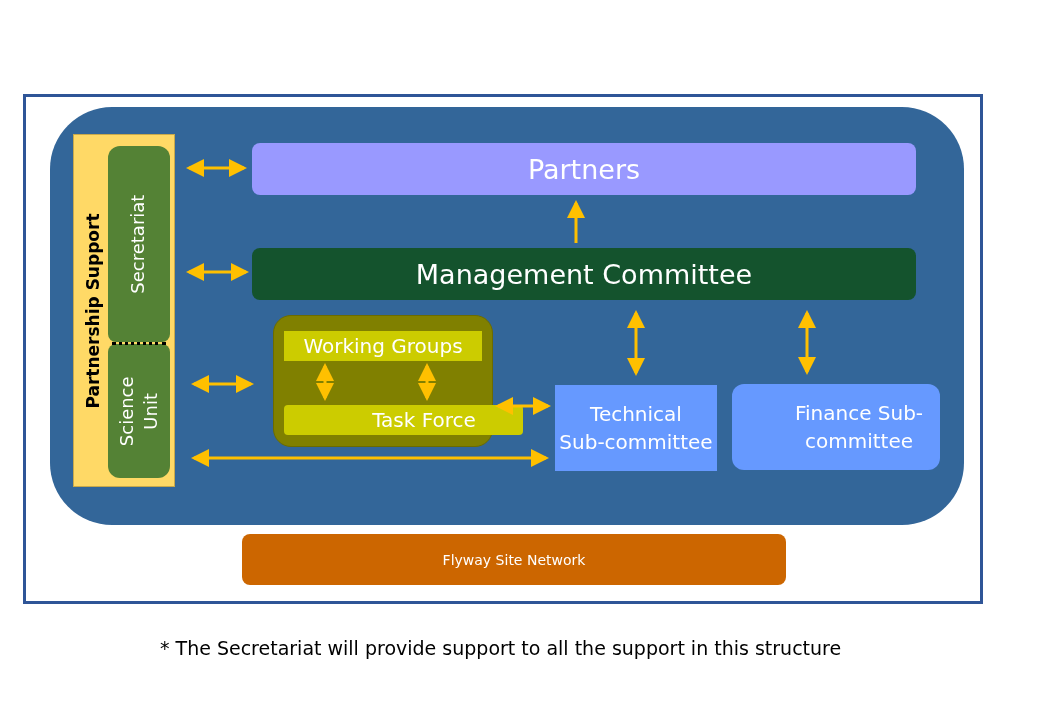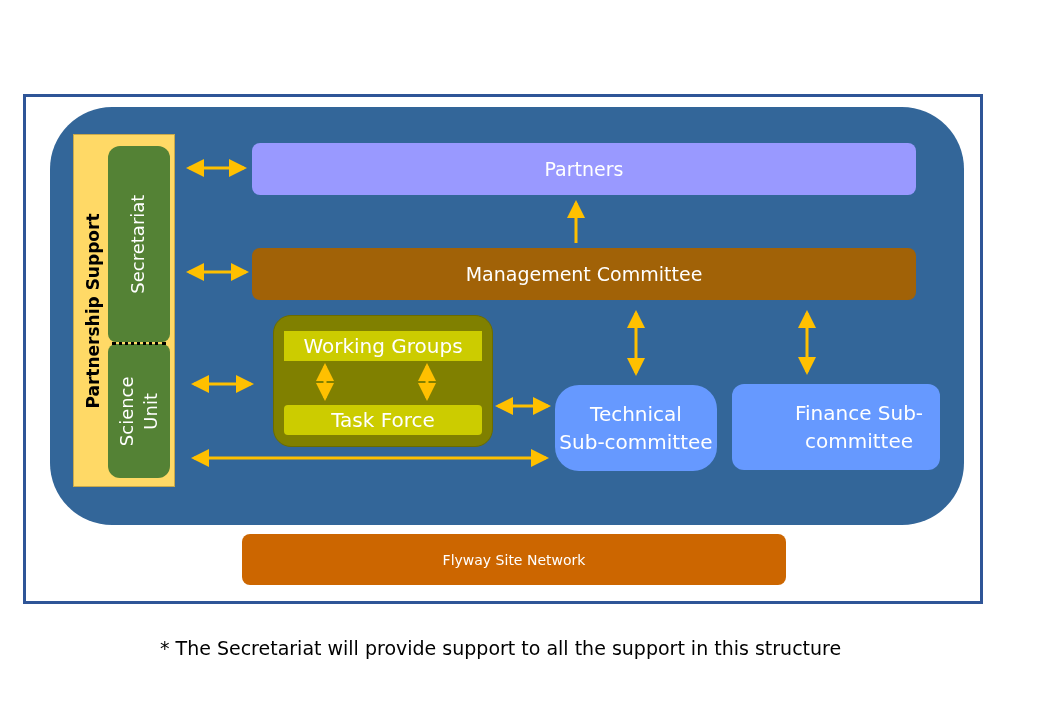--- a/index.html
+++ b/index.html
@@ -15,28 +15,28 @@
                    display: flex; align-items: center; justify-content: center; }
   .support-label span { transform: rotate(-90deg); white-space: nowrap; font-weight: bold;
                         font-size: 17px; color: #000; }
   .green { position: absolute; background: #548235; color: #fff; display: flex; align-items: center;
            justify-content: center; }
   .green span { transform: rotate(-90deg); white-space: nowrap; font-size: 18px; text-align: center; line-height: 1.35; }
   .sec { left: 108px; top: 146px; width: 62px; height: 196px; border-radius: 12px 12px 8px 8px; }
   .sci { left: 108px; top: 344px; width: 62px; height: 134px; border-radius: 8px 8px 12px 12px; }
   .dotline { position: absolute; left: 112px; top: 342px; width: 54px; border-top: 3px dotted #000; }
   .box { position: absolute; color: #fff; display: flex; align-items: center; justify-content: center;
-         text-align: center; font-size: 19px; }
+         text-align: center; font-size: 27px; }
   .partners { left: 252px; top: 143px; width: 664px; height: 52px; background: #9999ff; border-radius: 8px; }
-  .mgmt { left: 252px; top: 248px; width: 664px; height: 52px; background: #a16207; border-radius: 8px; }
+  .mgmt { left: 252px; top: 248px; width: 664px; height: 52px; background: #14532d; border-radius: 8px; }
   .wg-outer { position: absolute; left: 273px; top: 315px; width: 220px; height: 132px; background: #808000;
               border-radius: 18px; border: 1px solid #6b6b00; box-sizing: border-box; }
   .wg { left: 284px; top: 331px; width: 198px; height: 30px; background: #cccc00; border-radius: 0; font-size: 20px; }
-  .tf { left: 284px; top: 405px; width: 198px; height: 30px; background: #cccc00; border-radius: 4px; font-size: 20px; }
-  .tech { left: 555px; top: 385px; width: 162px; height: 86px; background: #6699ff; border-radius: 24px; line-height: 1.4; font-size: 20px; }
+  .tf { left: 284px; top: 405px; width: 198px; height: 30px; background: #cccc00; border-radius: 4px; font-size: 20px; padding-left: 41px; }
+  .tech { left: 555px; top: 385px; width: 162px; height: 86px; background: #6699ff; border-radius: 0; line-height: 1.4; font-size: 20px; }
   .fin { left: 732px; top: 384px; width: 162px; height: 86px; background: #6699ff; border-radius: 12px; line-height: 1.4; font-size: 20px; padding-left: 46px; }
   .flyway { left: 242px; top: 534px; width: 544px; height: 51px; background: #cc6600; border-radius: 8px; font-size: 14px; }
   .footnote { position: absolute; left: 160px; top: 637px; font-size: 19px; color: #000; white-space: nowrap; }
   svg.arrows { position: absolute; left: 0; top: 0; width: 1040px; height: 720px; pointer-events: none; }
 </style>
 </head>
 <body>
 
 <div class="frame"></div>
 <div class="outer"></div>

